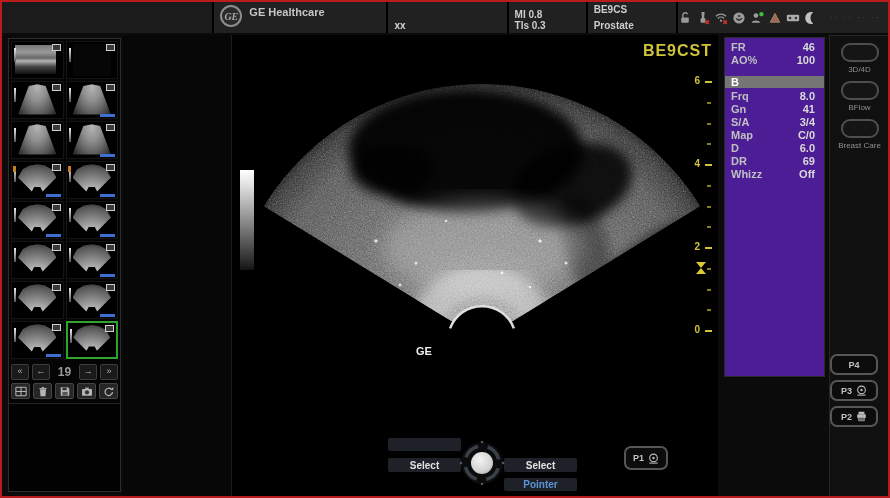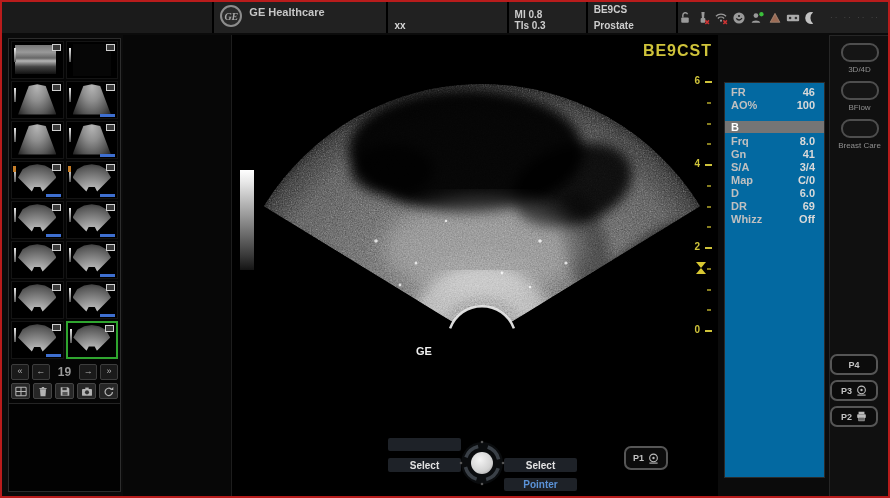--- a/index.html
+++ b/index.html
@@ -62,22 +62,22 @@
   .focus-marker{position:absolute;left:8px;top:190px;width:0;height:0;}
   .focus-marker .t1{width:0;height:0;border-left:5px solid transparent;border-right:5px solid transparent;border-top:6px solid #d8c832;}
   .focus-marker .t2{width:0;height:0;border-left:5px solid transparent;border-right:5px solid transparent;border-bottom:6px solid #d8c832;}
   
   .ctl-bar{position:absolute;width:73px;height:13px;background:#1e2228;border-radius:2px;
            display:flex;align-items:center;justify-content:center;font-size:10px;font-weight:bold;color:#e2e2e2;}
   .ctl-pointer{color:#5b93d8;}
   .p-btn{position:absolute;display:flex;align-items:center;justify-content:center;gap:4px;
          border:2px solid #565656;border-radius:7px;background:#0c0c0c;color:#c3c3c3;font-size:9px;font-weight:bold;}
   
-  .param-panel{position:absolute;left:722px;top:35px;width:101px;height:396px;background:#0369a1;
-               border:1px solid #2a2a2a;box-sizing:border-box;padding-top:3px;margin-top:45px;}
+  .param-panel{position:absolute;left:722px;top:35px;width:101px;height:340px;background:#4c1d95;
+               border:1px solid #2a2a2a;box-sizing:border-box;padding-top:3px;}
   .prow{display:flex;justify-content:space-between;padding:0 9px 0 6px;height:13px;line-height:13px;
         font-size:11px;font-weight:bold;color:#c0c0c0;}
   .prow .val{color:#d9d9d9;}
   .prow-header{background:#757575;color:#fff;height:12px;line-height:12px;margin:9px 0 2px;padding-left:6px;
         font-size:11px;font-weight:bold;}
   
   .touch-col{position:absolute;left:827px;top:33px;width:61px;height:463px;background:#101010;
              border:1px solid #262626;box-sizing:border-box;}
   .tgroup{margin-top:7px;text-align:center;}
   .tbtn{width:38px;height:19px;margin:0 auto;border:2px solid #4e4e4e;border-radius:9px;background:#151515;box-sizing:border-box;}

